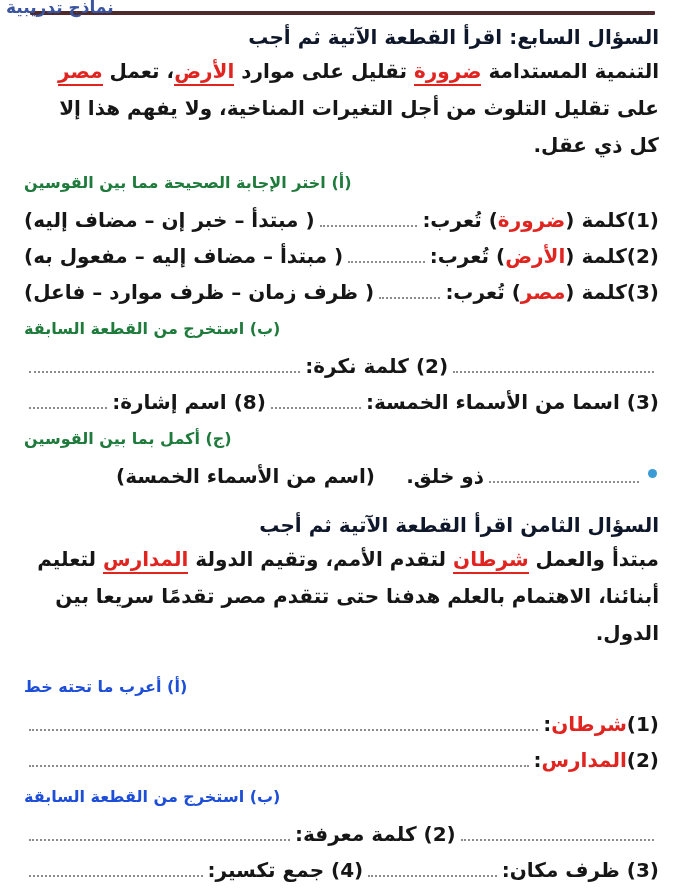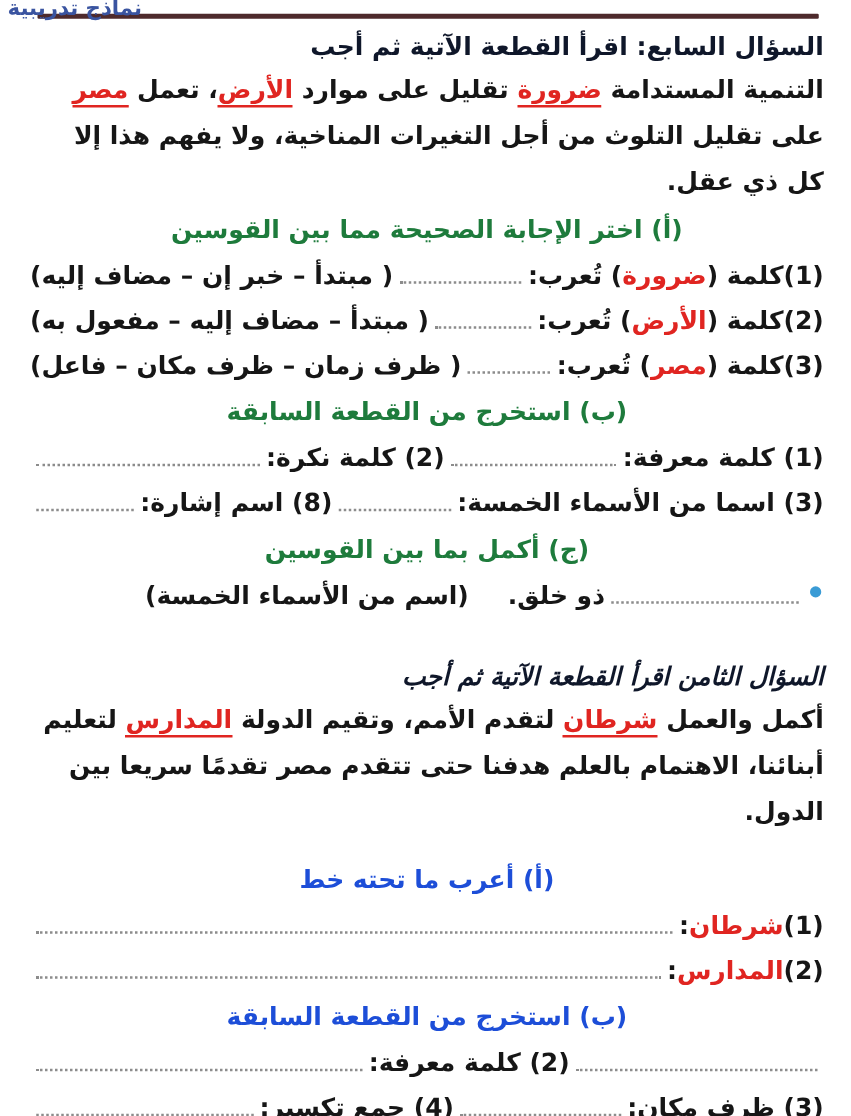--- a/index.html
+++ b/index.html
@@ -10,37 +10,37 @@
   }
   .page{padding:0 22px 0 24px;position:relative;}
   .clipped-top{
     position:absolute;top:-14px;left:6px;color:#3a54a0;
     font-size:17px;white-space:nowrap;direction:rtl;
   }
   .toprule{height:4px;background:#4e2a2c;margin:11px 4px 0 6px;border-radius:1px;}
   .qtitle{color:#0f172a;font-size:20px;line-height:30px;margin-top:7px;text-align:right;}
   .passage{font-size:20px;line-height:37px;margin-top:1px;text-align:right;}
   .passage .hot{color:#e02521;border-bottom:2.5px solid #e02521;padding-bottom:1px;}
-  .hd{font-size:20px;line-height:30px;text-align:center;}
+  .hd{font-size:16px;line-height:30px;text-align:left;}
   .hd.g{color:#1e7b3c;margin-top:4px;}
   .hd.b{color:#1d4ed8;}
   .row{display:flex;align-items:flex-end;font-size:20px;line-height:28px;margin:8px 0;}
   .row span{white-space:nowrap;}
   .dots{flex:1 1 auto;min-width:14px;border-bottom:2.5px dotted #8c8c8c;margin:0 5px 7px 5px;}
   .dots.f13{flex:1.35 1 auto;}
   .dots.w90{flex:0 0 90px;}
   .dots.w150{flex:0 0 150px;}
   .redword{color:#e02521;}
   .bullet-dot{
     flex:0 0 9px;height:9px;border-radius:50%;background:#3a9bd5;
     margin:0 2px 12px 4px;
   }
   .spacer{flex:1 1 auto;border:none;}
   .hint{margin-left:92px;text-align:right;}
-  .mt24{margin-top:36px;font-style:italic;}
+  .mt24{margin-top:20px;}
   .mt20{margin-top:20px;}
 </style>
 </head>
 <body>
 
 <div class="page">
 
   <span class="clipped-top">نماذج تدريبية</span>
   <div class="toprule"></div>
 
@@ -67,27 +67,26 @@
       <span>) تُعرب:</span>
     <i class="dots"></i>
     <span>( مبتدأ – مضاف إليه –  مفعول به)</span>
   </div>
   <div class="row">
     <span>(3)</span>
       <span> كلمة (</span>
       <span class="redword">مصر</span>
       <span>) تُعرب:</span>
     <i class="dots"></i>
-    <span>( ظرف زمان – ظرف مكان –  فاعل)</span>
+    <span>( ظرف زمان – ظرف موارد –  فاعل)</span>
   </div>
 
   <div class="hd g">(ب) استخرج من القطعة السابقة</div>
 
   <div class="row">
-    <span>(1) كلمة معرفة:</span>
     <i class="dots"></i>
     <span>(2) كلمة نكرة:</span>
     <i class="dots f13"></i>
   </div>
   <div class="row">
     <span>(3) اسما من الأسماء الخمسة:</span>
     <i class="dots w90"></i>
     <span>(8) اسم إشارة:</span>
     <i class="dots"></i>
   </div>
@@ -98,21 +97,21 @@
     <i class="bullet-dot"></i>
     <i class="dots w150"></i>
     <span>ذو خلق.</span>
     <i class="spacer"></i>
     <span class="hint">(اسم من الأسماء الخمسة)</span>
   </div>
 
   <div class="qtitle mt24">السؤال الثامن اقرأ القطعة الآتية ثم أجب</div>
 
   <div class="passage">
-    <span>أكمل والعمل </span><span class="hot">شرطان</span><span> لتقدم الأمم، وتقيم الدولة </span><span class="hot">المدارس</span><span>  لتعليم أبنائنا، الاهتمام بالعلم هدفنا حتى تتقدم مصر تقدمًا سريعا بين الدول.</span>
+    <span>مبتدأ والعمل </span><span class="hot">شرطان</span><span> لتقدم الأمم، وتقيم الدولة </span><span class="hot">المدارس</span><span>  لتعليم أبنائنا، الاهتمام بالعلم هدفنا حتى تتقدم مصر تقدمًا سريعا بين الدول.</span>
   </div>
 
   <div class="hd b mt20">(أ) أعرب ما تحته خط</div>
 
   <div class="row">
     <span>(1) </span>
       <span class="redword">شرطان</span>
       <span>:</span>
     <i class="dots"></i>
   </div>

